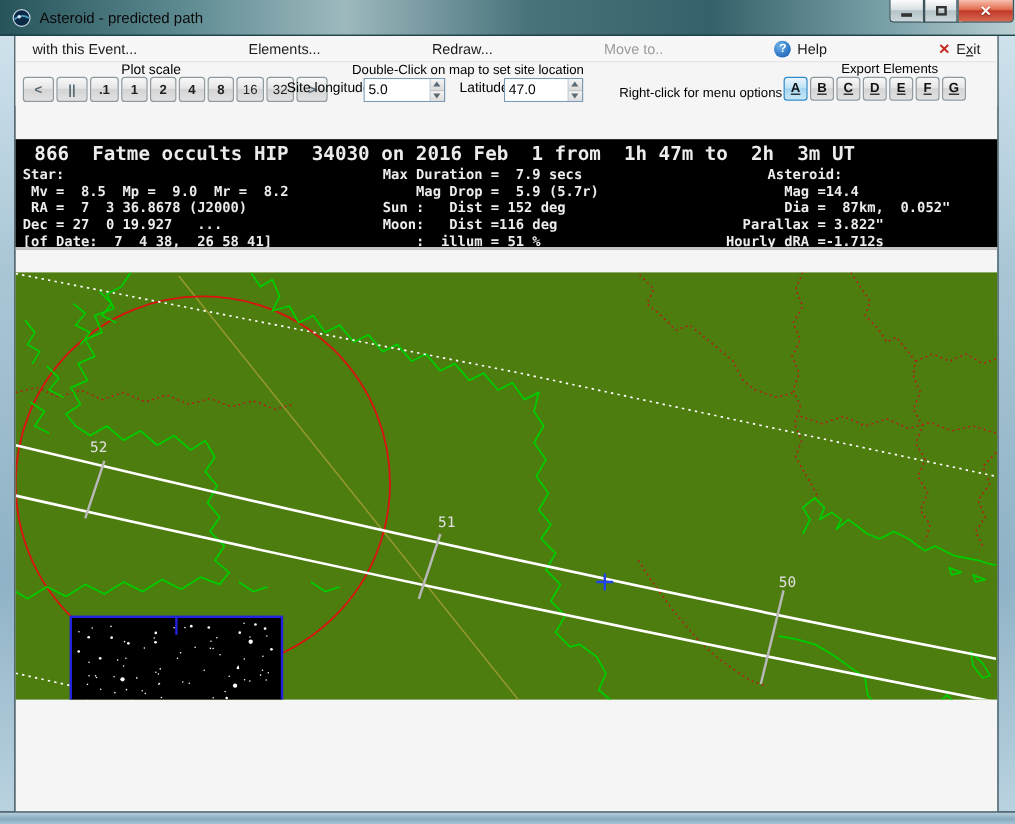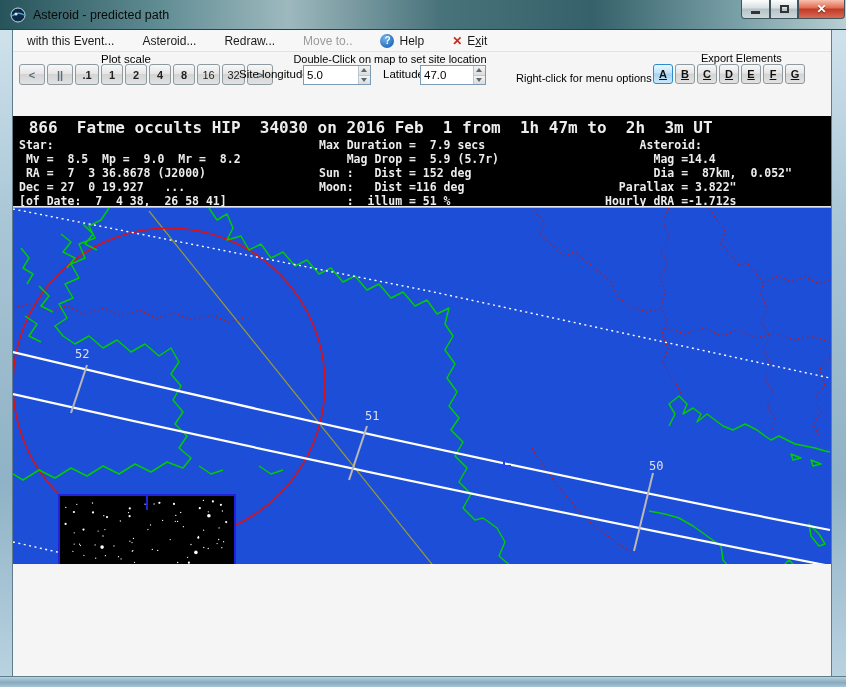--- a/index.html
+++ b/index.html
@@ -25,21 +25,21 @@
     background:linear-gradient(180deg,#cfe2ec,#a9c6d6 30%,#8fb2c6 70%,#b9d2e0); }
   #border-left { left:0; border-right:1px solid #5f7d8a; }
   #border-right { left:831px; width:15px; border-left:1px solid #5f7d8a; }
   #border-bottom { position:absolute; left:0; top:676px; width:846px; height:11px;
     background:linear-gradient(180deg,#b7d0de,#88abbf 55%,#a7c4d4); border-top:1px solid #5f7d8a; }
 
   #content { position:absolute; left:13px; top:30px; width:818px; height:646px; background:#f5f5f5; }
 
   
   #menubar { position:relative; height:22px; background:#f7f7f7; border-bottom:1px solid #e2e2e2;
-    display:flex; align-items:center; font-size:12px; color:#1a1a1a; }
+    display:flex; align-items:center; font-size:12px; color:#1a1a1a;justify-content:space-between; }
   .menu-item { padding:0 14px; height:22px; line-height:22px; white-space:nowrap; }
   .menu-item.disabled { color:#9b9b9b; }
   .menu-inline { display:flex; align-items:center; gap:5px; }
   .help-icon { width:14px; height:14px; border-radius:50%; background:radial-gradient(circle at 35% 30%,#6db2e8,#2a70c0 70%);
     color:#fff; font-size:10px; font-weight:bold; text-align:center; line-height:14px; }
   .exit-icon { color:#c42b1c; font-weight:bold; font-size:12px; }
   .u { text-decoration:underline; }
 
   
   #toolbar { position:relative; height:36px; background:#f5f5f5; font-size:11.5px; color:#000; }
@@ -77,21 +77,21 @@
   #header { position:relative; height:90px; background:#000; overflow:hidden;
     font-family:"DejaVu Sans Mono", monospace; color:#ececec;margin-top:28px; }
   #header-title { position:absolute; left:6px; top:2px; font-size:16px; font-weight:bold; white-space:pre; letter-spacing:0; }
   .info-block { position:absolute; top:22px; font-size:11.5px; font-weight:bold; line-height:14px; white-space:pre; }
   #star-block { left:6px; }
   #event-block { left:306px; }
   #asteroid-block { left:592px; }
   #divider { height:2px; background:linear-gradient(#ffffff,#9a9a9a); }
 
   
-  #map { position:relative; height:356px; background:#1d4ed8; overflow:hidden; }
+  #map { position:relative; height:356px; background:#4d7c0f; overflow:hidden;margin-top:19px; }
   #map svg { position:absolute; left:0; top:0; }
   #version-label { position:absolute; left:13px; top:479px; font-family:"Liberation Serif", serif;
     font-size:12px; color:#e8e8e8; }
   .map-text { font-family:"DejaVu Sans Mono", monospace; font-size:12px; fill:#e0e0e0; }
 </style>
 </head>
 <body>
 
 <div id="window">
 
@@ -116,21 +116,21 @@
   </div>
 
   <div id="border-left" class="side-border"></div>
   <div id="border-right" class="side-border"></div>
   <div id="border-bottom"></div>
 
   <div id="content">
 
     <div id="menubar">
       <span class="menu-item">with this Event...</span>
-      <span class="menu-item">Asteroid...</span>
+      <span class="menu-item">Elements...</span>
       <span class="menu-item">Redraw...</span>
       <span class="menu-item disabled">Move to..</span>
       <span class="menu-item menu-inline">
         <span class="help-icon">?</span>
         <span>Help</span>
       </span>
       <span class="menu-item menu-inline">
         <span class="exit-icon">✕</span>
         <span><span>E</span><span class="u">x</span><span>it</span></span>
       </span>

